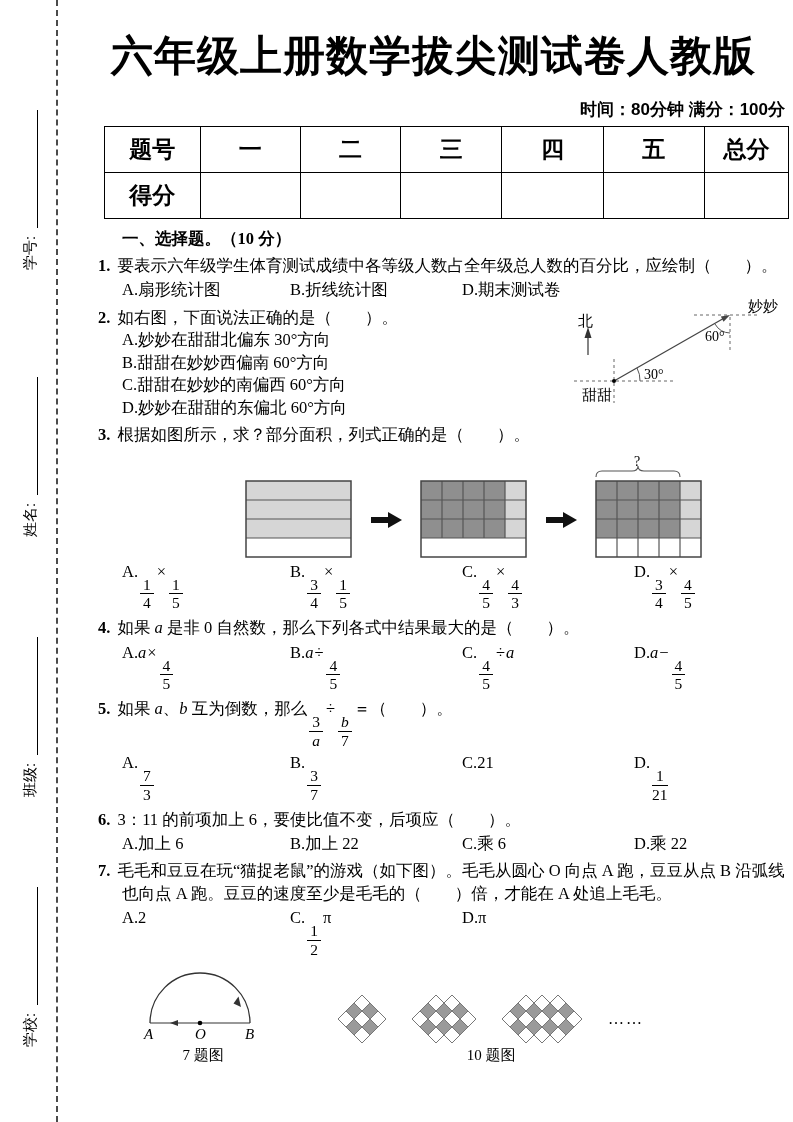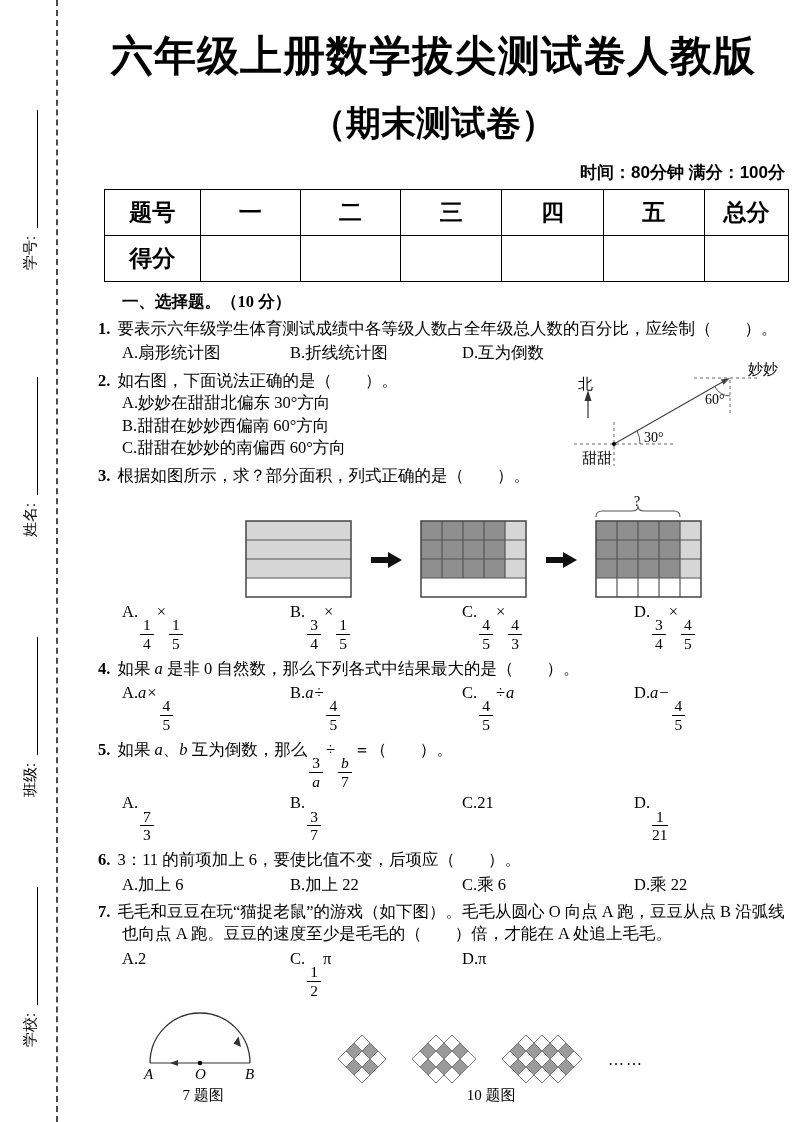--- a/index.html
+++ b/index.html
@@ -86,21 +86,20 @@
     <span class="wline"></span>
   </div>
   <div class="vlabel" style="top:936px">
     <span>学校:</span>
     <span class="wline"></span>
   </div>
 
   <div class="content">
 
     <div class="title">六年级上册数学拔尖测试卷人教版</div>
-    <div class="subtitle">（期末测试卷）</div>
     <div class="meta">时间：80分钟  满分：100分</div>
 
     <table class="score">
       <tbody>
           <tr>
         <td style="width:96px">题号</td>
         <td style="width:101px">一</td>
         <td style="width:101px">二</td>
         <td style="width:102px">三</td>
         <td style="width:102px">四</td>
@@ -121,31 +120,32 @@
 
     <div class="sect">一、选择题。（10 分）</div>
 
     <div class="q">
       <div class="qtext">
         <span class="qno">1.</span><span>要表示六年级学生体育测试成绩中各等级人数占全年级总人数的百分比，应绘制（　　）。</span>
       </div>
       <div class="opts4">
         <span>A.扇形统计图</span>
         <span>B.折线统计图</span>
-        <span>D.互为倒数</span>
+        <span>D.期末测试卷</span>
       </div>
     </div>
 
     <div class="q q2wrap">
       <div class="qtext">
         <span class="qno">2.</span><span>如右图，下面说法正确的是（　　）。</span>
       </div>
       <div class="optline">A.妙妙在甜甜北偏东 30°方向</div>
       <div class="optline">B.甜甜在妙妙西偏南 60°方向</div>
       <div class="optline">C.甜甜在妙妙的南偏西 60°方向</div>
+      <div class="optline">D.妙妙在甜甜的东偏北 60°方向</div>
 
       <svg class="q2svg" width="235" height="122" viewBox="0 0 235 122">
         <text x="26" y="33" class="svgtext">北</text>
         <line x1="36" y1="62" x2="36" y2="42" stroke="#333" stroke-width="1.2"></line>
         <polygon points="36,34 32.5,45 39.5,45" fill="#333"></polygon>
         <line x1="22" y1="88" x2="122" y2="88" stroke="#666" stroke-width="1" stroke-dasharray="3,3"></line>
         <line x1="62" y1="66" x2="62" y2="110" stroke="#666" stroke-width="1" stroke-dasharray="3,3"></line>
         <line x1="178" y1="24" x2="178" y2="60" stroke="#666" stroke-width="1" stroke-dasharray="3,3"></line>
         <line x1="142" y1="22" x2="206" y2="22" stroke="#666" stroke-width="1" stroke-dasharray="3,3"></line>
         <line x1="62" y1="88" x2="174" y2="24" stroke="#444" stroke-width="1.2"></line>

